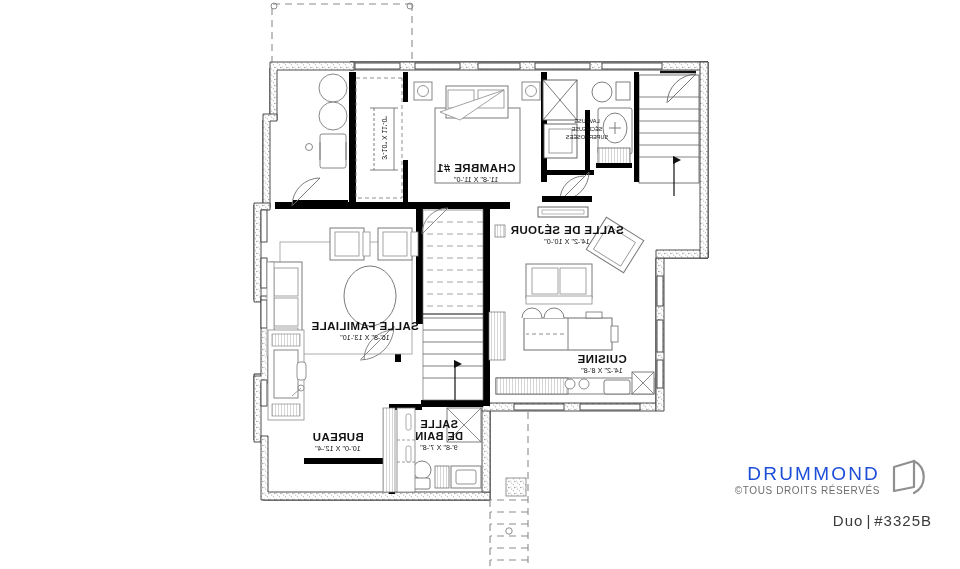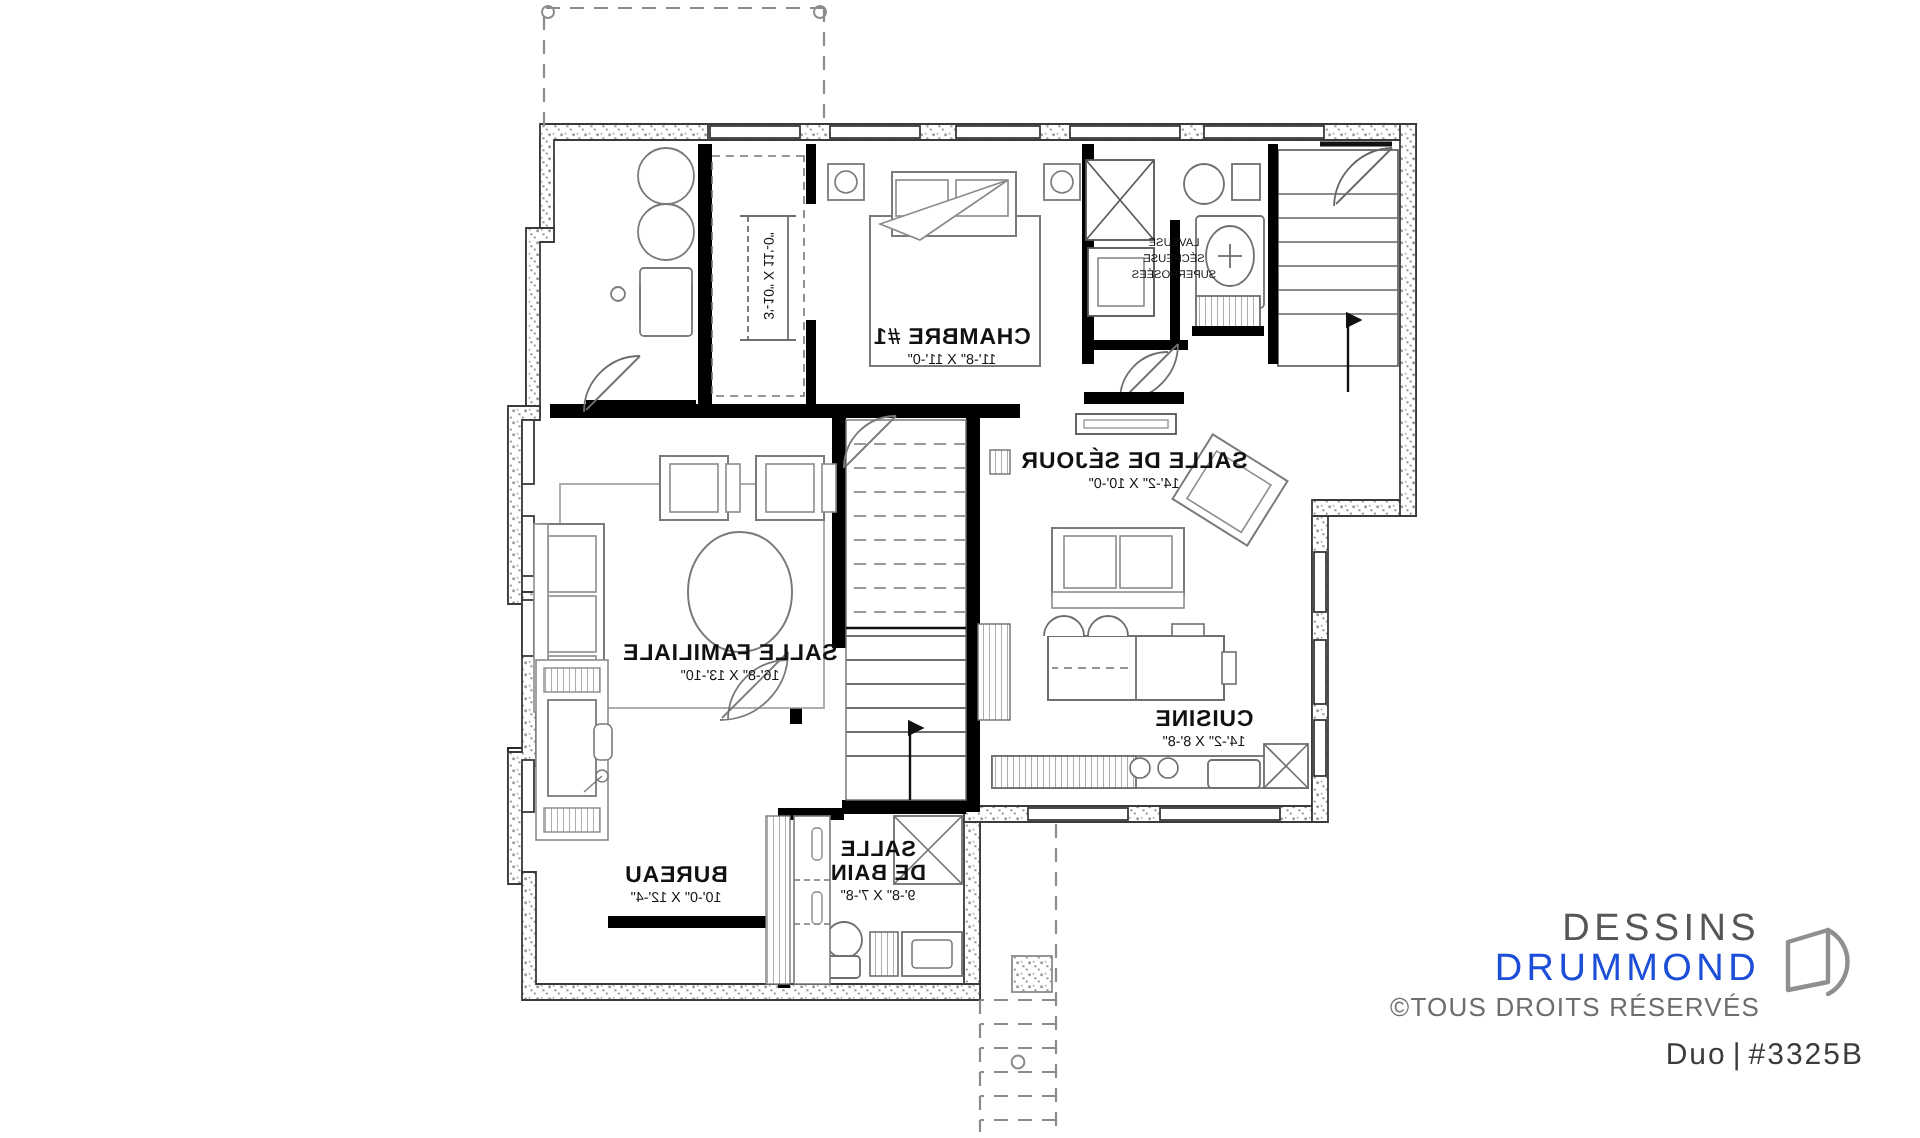--- a/index.html
+++ b/index.html
@@ -69,21 +69,21 @@
   }
   .brand-line2 {
     font-size: 19px;
     letter-spacing: 2.2px;
     font-weight: 400;
     color: #1d4ed8;
     display: block;
     margin-top: 1px;
   }
   .brand-rights {
-    font-size: 13px;
+    font-size: 10px;
     letter-spacing: 0.6px;
     color: #6d6d6d;
     display: block;
     margin-top: 3px;
     white-space: nowrap;
   }
   .brand-mark {
     width: 44px;
     height: 44px;
     flex: 0 0 auto;
@@ -454,21 +454,20 @@
         <text x="373" y="139" font-size="5.6">SUPERPOSÉES</text>
         <text x="578" y="138" font-size="7" transform="rotate(-90 578 138)">3'-10" X 11'-0"</text>
       </g>
 
     </svg>
   </div>
 
   <div id="branding">
     <div class="brand-row">
       <div class="brand-words">
-        <span class="brand-line1">DESSINS</span>
         <span class="brand-line2">DRUMMOND</span>
         <span class="brand-rights">©TOUS DROITS RÉSERVÉS</span>
       </div>
       <svg class="brand-mark" viewBox="0 0 44 44">
         <path d="M6 36 L6 12 L26 6 L26 32 Z" fill="none" stroke="#8f8f8f" stroke-width="2.2" stroke-linejoin="round"></path>
         <path d="M26 6 A18 18 0 0 1 26 38" fill="none" stroke="#8f8f8f" stroke-width="2.2" stroke-linecap="round"></path>
       </svg>
     </div>
     <div id="plan-caption">
       <span>Duo</span><span class="cap-sep">|</span><span>#3325B</span>

